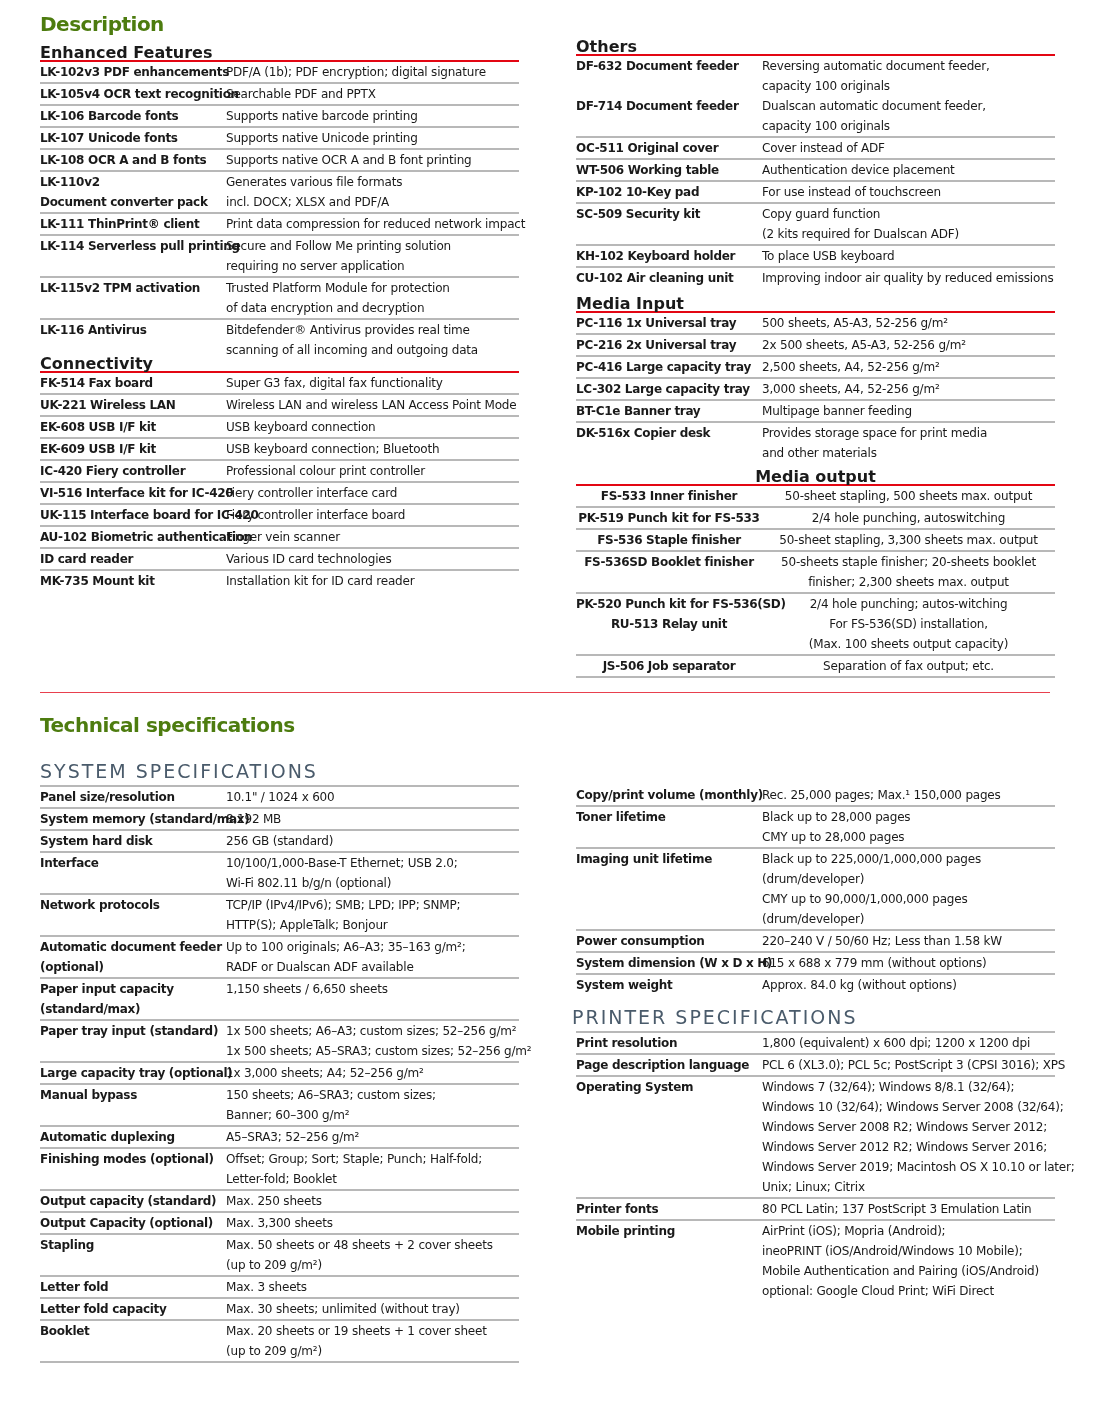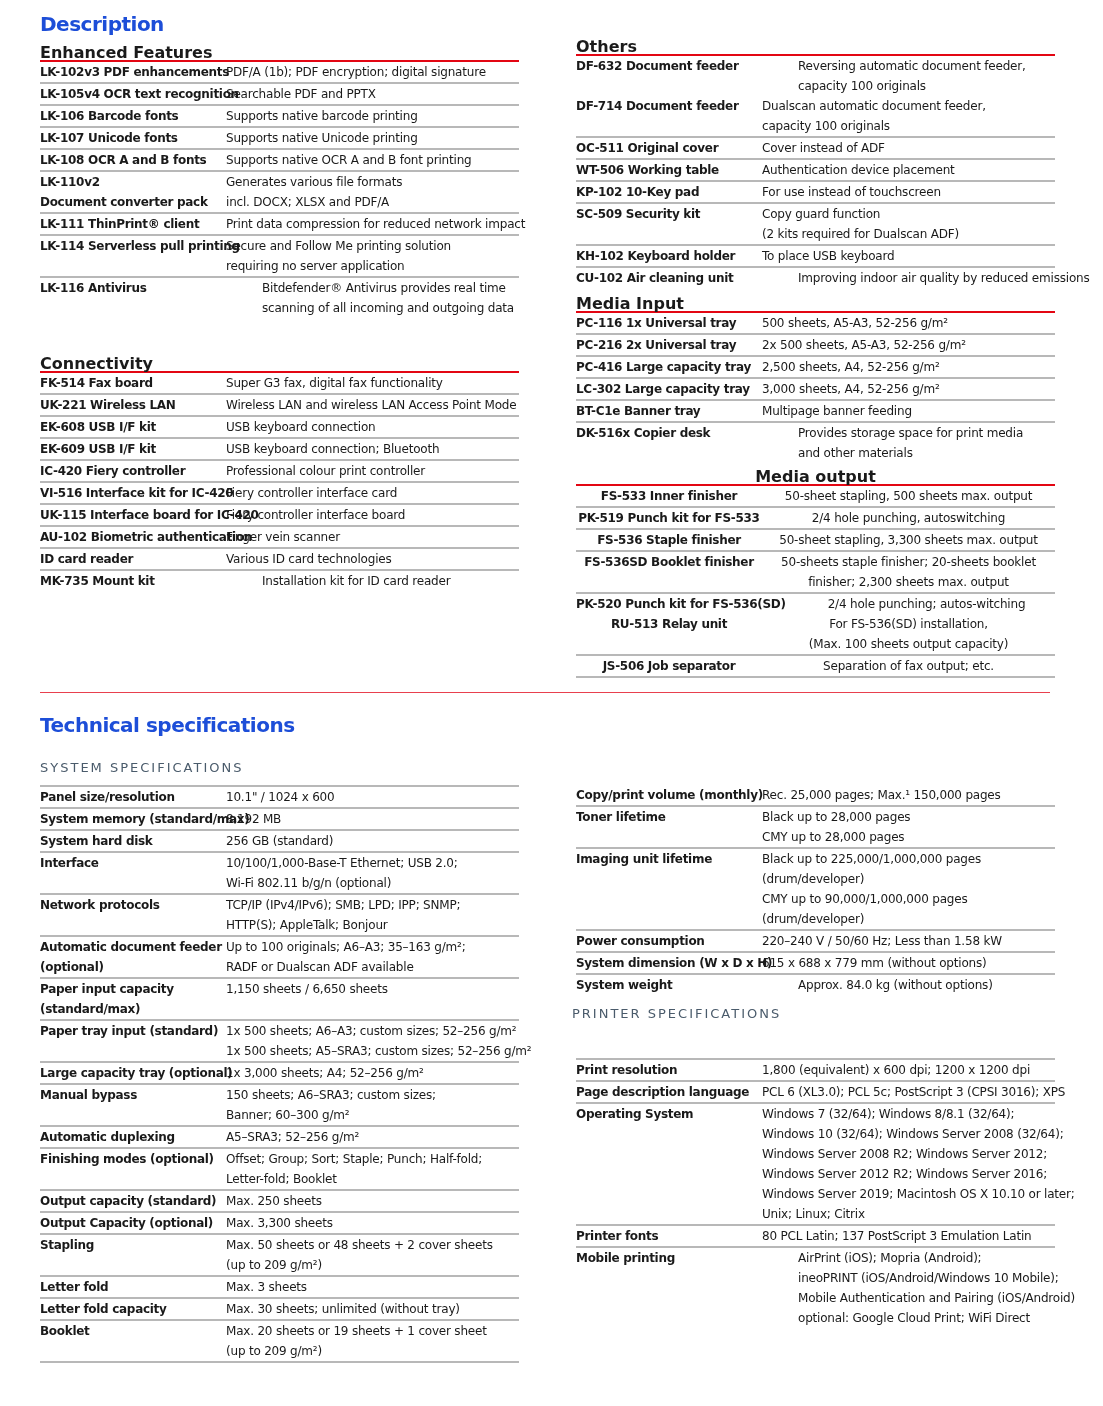--- a/index.html
+++ b/index.html
@@ -3,43 +3,43 @@
 <meta charset="utf-8">
 <style>
   html, body { margin: 0; padding: 0; background: #ffffff; }
   body {
     width: 1103px; height: 1406px; position: relative; overflow: hidden;
     font-family: "Liberation Sans", sans-serif; color: #1a1a1a;
   }
   .h1 {
     position: absolute; left: 40px; margin: 0;
     font-family: "DejaVu Sans", sans-serif; font-weight: bold;
-    font-size: 20px; color: #1d4ed8; letter-spacing: -0.5px;
+    font-size: 20px; color: #4d7c0f; letter-spacing: -0.5px;
   }
   .h-cat {
     position: absolute; margin: 0;
-    font-family: "DejaVu Sans", sans-serif; font-size: 13px;
+    font-family: "DejaVu Sans", sans-serif; font-size: 19px;
     letter-spacing: 2px; color: #4a5b6b; font-weight: normal;
   }
   .col { position: absolute; width: 479px; }
   .col.left { left: 40px; }
   .col.right { left: 576px; }
   .group { position: absolute; left: 0; width: 479px; }
   .group-title {
     font-family: "DejaVu Sans", sans-serif; font-weight: bold;
     font-size: 16px; line-height: 15px; height: 15px;
     border-bottom: 2px solid #e30613; color: #1a1a1a;
   }
   .rows { margin: 0; padding: 0; }
   .row {
     display: flex; border-bottom: 2px solid #b8b8b8;
     font-family: "DejaVu Sans", sans-serif; font-size: 12px;
     line-height: 20px;
   }
-  .row.nob { border-bottom: none; gap: 36px; }
+  .row.nob { border-bottom: none; }
   .row .k { width: 186px; flex: none; font-weight: bold; white-space: nowrap; letter-spacing: -0.3px; }
   .row .v { flex: 1; white-space: nowrap; letter-spacing: -0.2px; }
   .row .v span { display: block; }
   .row .k span { display: block; }
   .spec-table { border-top: 2px solid #b8b8b8; }
   .divider {
     position: absolute; left: 40px; top: 692px; width: 1010px; height: 0;
     border-top: 1.5px solid #e8404e;
   }
 </style>
@@ -112,20 +112,29 @@
         </div>
         <div class="row">
           <div class="k">
             <span>LK-114 Serverless pull printing</span>
           </div>
           <div class="v">
             <span>Secure and Follow Me printing solution</span>
             <span>requiring no server application</span>
           </div>
         </div>
+        <div class="row">
+          <div class="k">
+            <span>LK-115v2 TPM activation</span>
+          </div>
+          <div class="v">
+            <span>Trusted Platform Module for protection</span>
+            <span>of data encryption and decryption</span>
+          </div>
+        </div>
         <div class="row nob">
           <div class="k">
             <span>LK-116 Antivirus</span>
           </div>
           <div class="v">
             <span>Bitdefender® Antivirus provides real time</span>
             <span>scanning of all incoming and outgoing data</span>
           </div>
         </div>
       </div>
@@ -626,21 +635,21 @@
         </div>
         <div class="v">
           <span>Approx. 84.0 kg (without options)</span>
         </div>
       </div>
     </div>
 </div>
 
 <h2 class="h-cat" style="top:1006px; left:572px;">PRINTER SPECIFICATIONS</h2>
 
-<div class="col right" style="top:1031px;margin-top:27px;">
+<div class="col right" style="top:1031px;">
   <div class="rows spec-table">
       <div class="row">
         <div class="k">
           <span>Print resolution</span>
         </div>
         <div class="v">
           <span>1,800 (equivalent) x 600 dpi; 1200 x 1200 dpi</span>
         </div>
       </div>
       <div class="row">

